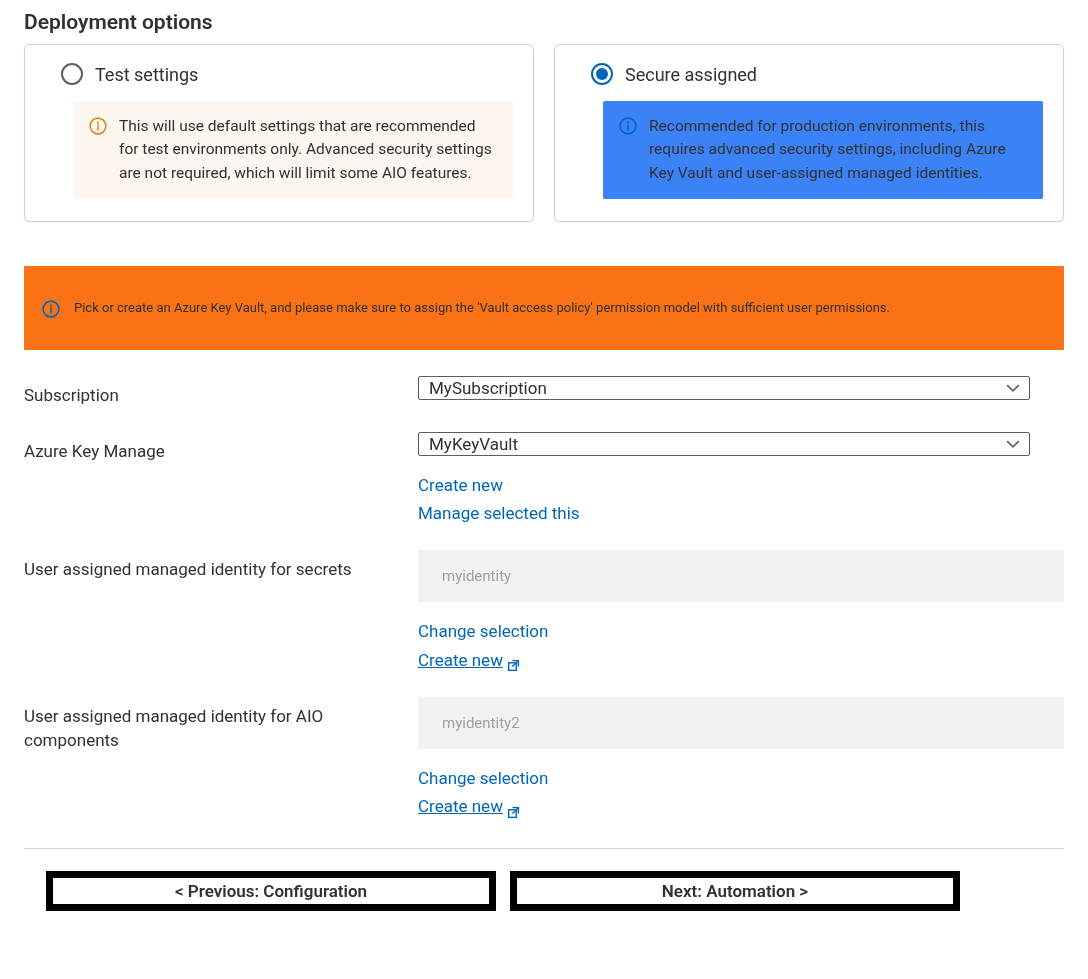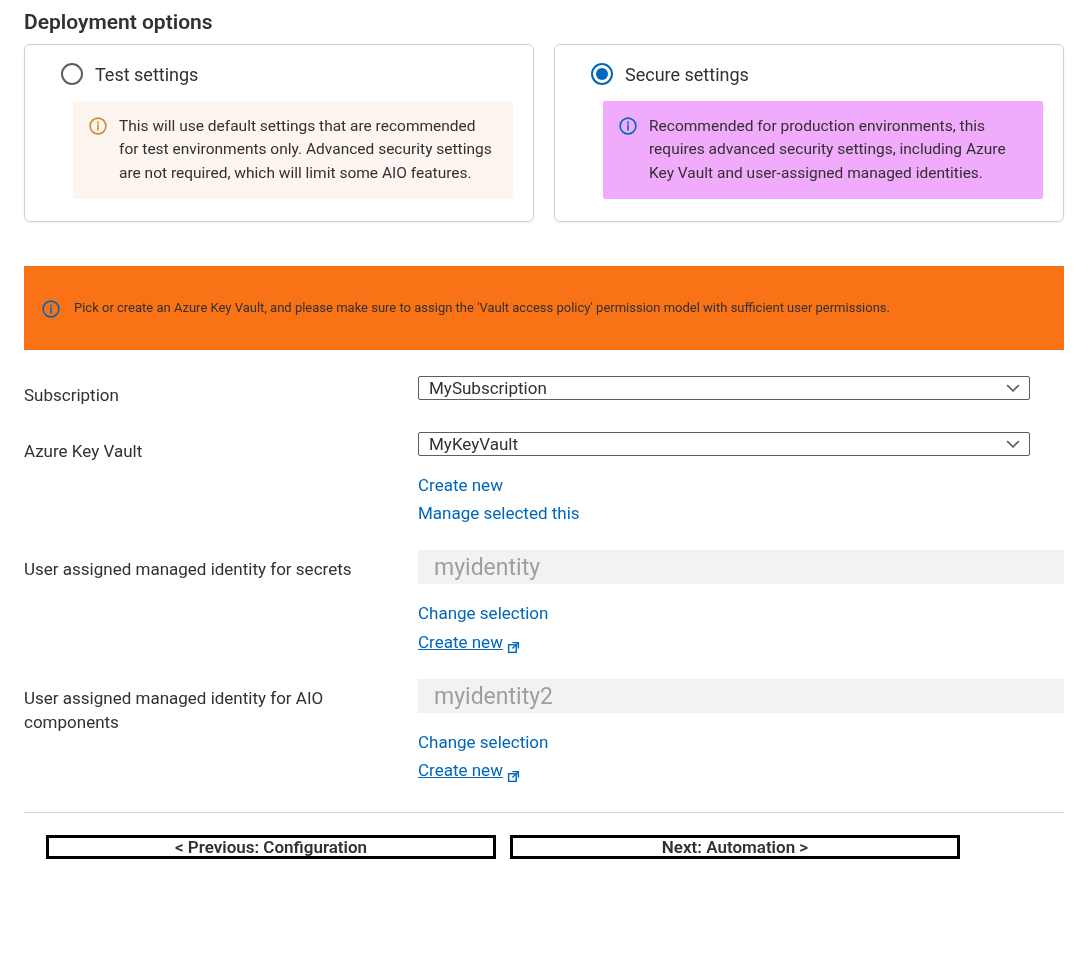--- a/index.html
+++ b/index.html
@@ -72,21 +72,21 @@
     border-radius: 2px;
     font-size: 15.5px;
     line-height: 1.5;
     color: #323130;
     margin-left: 12px;
   }
   .inner-info.warn {
     background: #fdf5ef;
   }
   .inner-info.blue {
-    background: #f0abfc;
+    background: #3b82f6;
   }
   .info-icon {
     width: 18px;
     height: 18px;
     flex-shrink: 0;
     position: relative;
     top: 2px;
   }
   .banner {
     display: flex;
@@ -153,42 +153,42 @@
     display: inline-flex;
     align-items: center;
     gap: 4px;
     width: fit-content;
   }
   .link.underline { text-decoration: underline; }
   .readonly-box {
     width: 100%;
     max-width: 670px;
     background: #f3f2f1;
-    padding: 6px 16px;
-    font-size: 23px;
+    padding: 6px 24px;
+    font-size: 15px;
     color: #a19f9d;
     border-radius: 0;
-    height: 34px;
+    height: 52px;
     display: flex;
     align-items: center;
   }
   hr.sep {
     margin: 28px 0 22px 0;
     border: none;
     border-top: 1px solid #d2d0ce;
   }
   .nav-row {
     display: flex;
     gap: 14px;
     padding-left: 22px;
   }
   .nav-btn {
     width: 450px;
-    height: 24px;
-    border: 3px solid #000000;
+    height: 40px;
+    border: 7px solid #000000;
     background: #ffffff;
     font-family: inherit;
     font-size: 17px;
     font-weight: 600;
     color: #323130;
     cursor: pointer;
     display: flex;
     align-items: center;
     justify-content: center;
   }
@@ -218,21 +218,21 @@
           <line x1="8" y1="7.2" x2="8" y2="11.5" stroke-linecap="round"></line>
         </svg>
       </span>
       <span>This will use default settings that are recommended for test environments only. Advanced security settings are not required, which will limit some AIO features.</span>
     </div>
   </div>
 
   <div class="option-card">
     <div class="opt-head">
       <span class="radio selected"></span>
-      <span class="opt-title">Secure settings</span>
+      <span class="opt-title">Secure assigned</span>
     </div>
     <div class="inner-info blue">
       <span class="info-icon">
         <svg viewBox="0 0 16 16" fill="none" stroke="#0067b8" stroke-width="1.4">
           <circle cx="8" cy="8" r="7"></circle>
           <line x1="8" y1="4.5" x2="8" y2="5.5" stroke-linecap="round"></line>
           <line x1="8" y1="7.2" x2="8" y2="11.5" stroke-linecap="round"></line>
         </svg>
       </span>
       <span>Recommended for production environments, this requires advanced security settings, including Azure Key Vault and user-assigned managed identities.</span>
@@ -258,21 +258,21 @@
     <div class="select-box">
       <div class="sel-display">MySubscription</div>
       <span class="chev">
         <svg viewBox="0 0 12 12" fill="none" stroke="#605e5c" stroke-width="1.4">
             <polyline points="1,3.5 6,8.5 11,3.5"></polyline>
           </svg>
       </span>
     </div>
   </div>
 
-  <div class="form-label">Azure Key Vault</div>
+  <div class="form-label">Azure Key Manage</div>
   <div>
     <div class="select-box">
       <div class="sel-display">MyKeyVault</div>
       <span class="chev">
         <svg viewBox="0 0 12 12" fill="none" stroke="#605e5c" stroke-width="1.4">
             <polyline points="1,3.5 6,8.5 11,3.5"></polyline>
           </svg>
       </span>
     </div>
     <div class="links-below">

